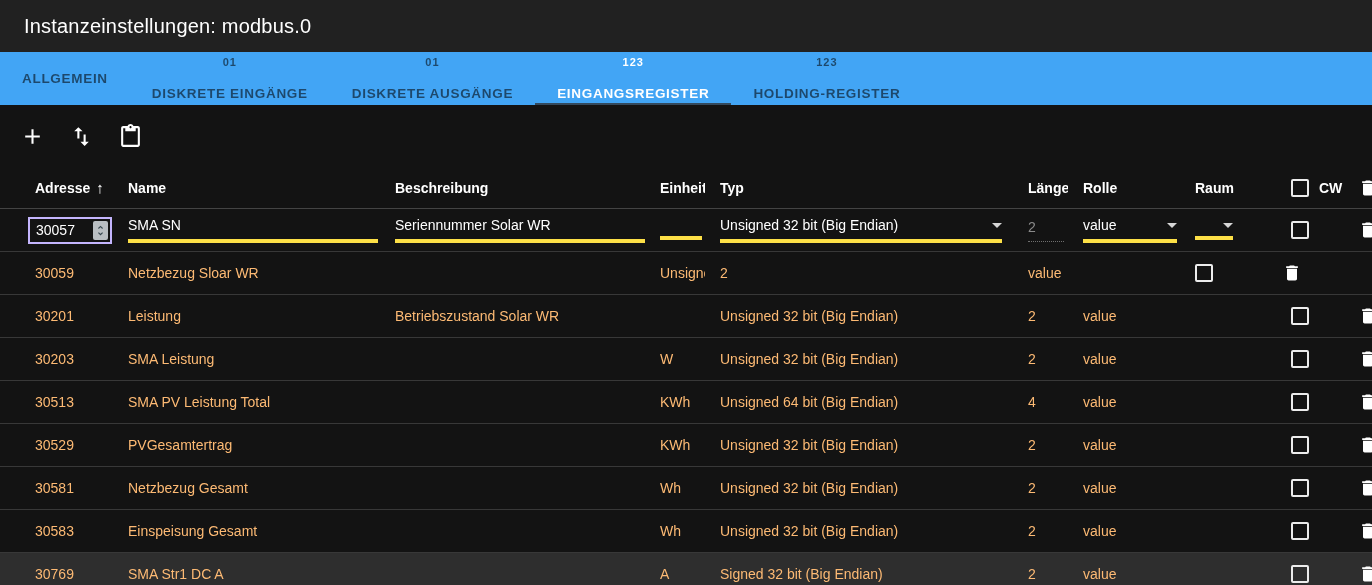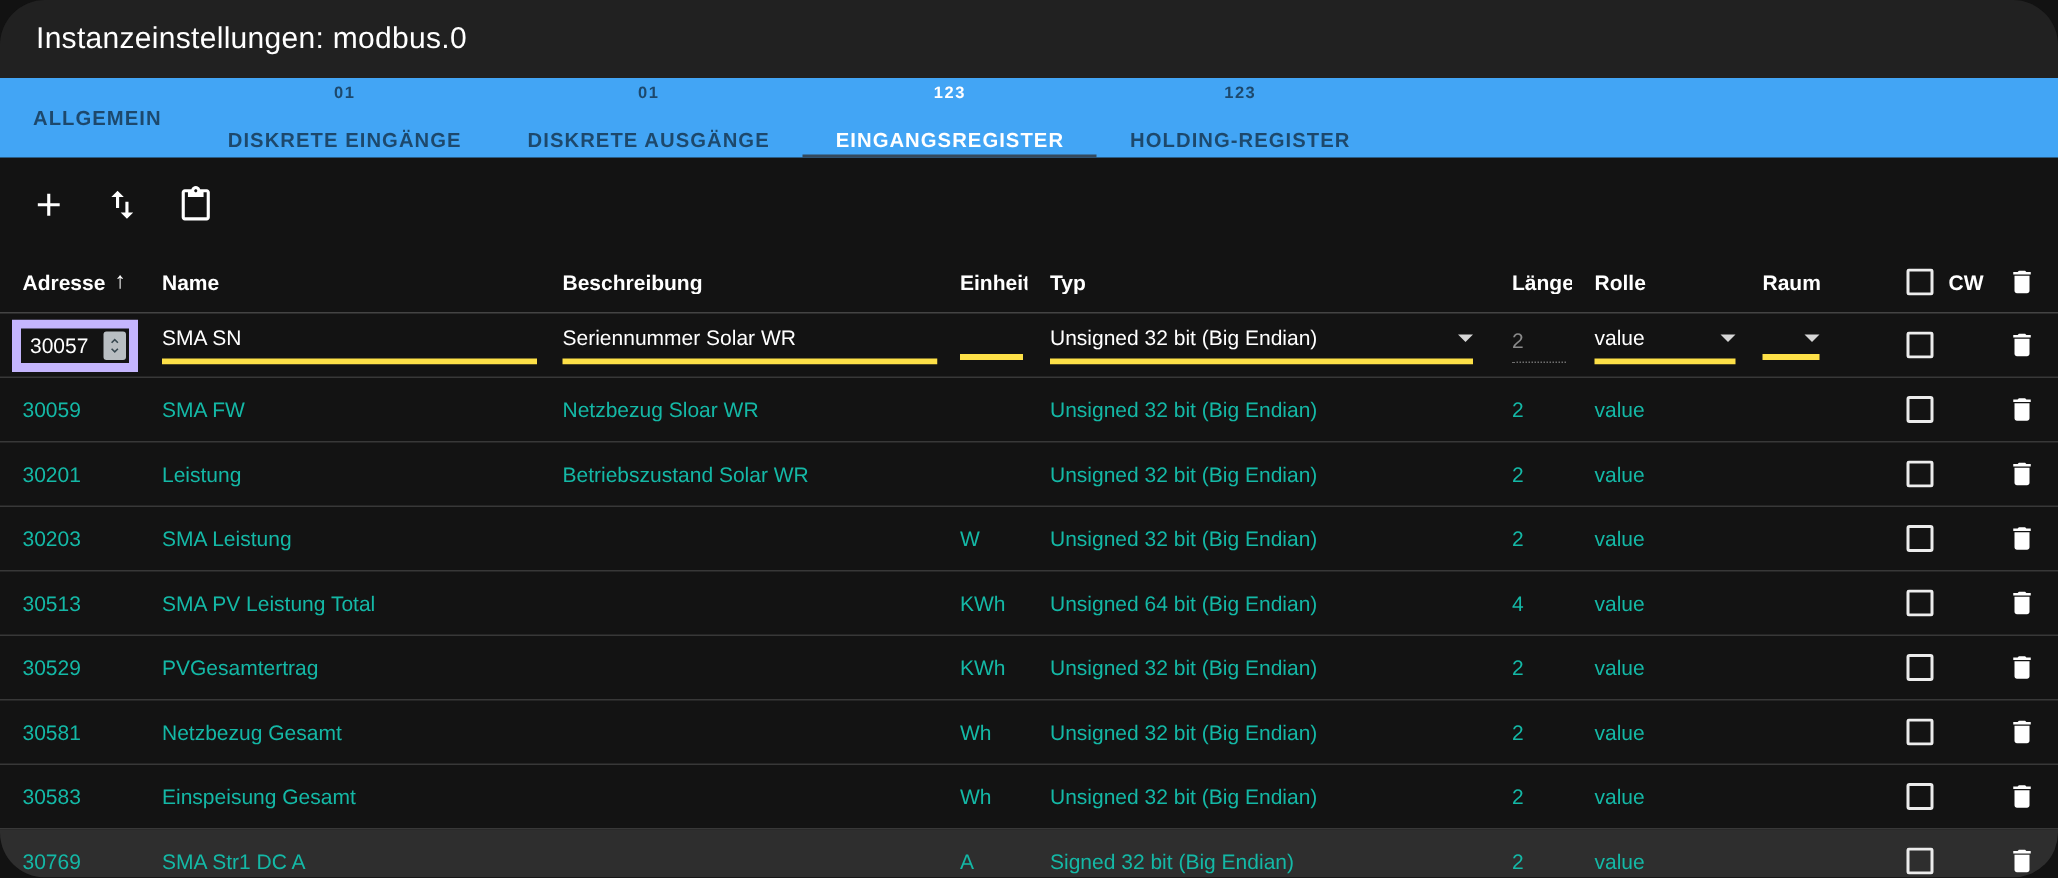--- a/index.html
+++ b/index.html
@@ -1,18 +1,18 @@
 <!DOCTYPE html>
 <html><head>
 <meta charset="utf-8">
 <style>
   * { margin:0; padding:0; box-sizing:border-box; }
   html,body { background:#121212; }
   body { width:1372px; height:585px; overflow:hidden; font-family:"Liberation Sans", sans-serif; }
-  .app { width:1372px; height:585px; overflow:hidden; background:#131313;border-radius:30px; }
+  .app { width:1372px; height:585px; overflow:hidden; background:#131313; }
 
   
   .titlebar { height:52px; background:#212121; display:flex; align-items:center; padding:0 24px; }
   .titlebar .title { color:#ffffff; font-size:20px; font-weight:400; letter-spacing:0.2px; }
 
   
   .tabs { height:53px; background:#42a5f5; display:flex; align-items:stretch; }
   .tab { display:flex; flex-direction:column; justify-content:center; align-items:center;
          padding:0 22px; color:rgba(0,0,0,0.56); font-size:13.5px; font-weight:600;
          letter-spacing:0.7px; cursor:pointer; position:relative; text-transform:uppercase; }
@@ -21,23 +21,23 @@
   .tab.active { color:#ffffff; }
   .tab.active::after { content:""; position:absolute; left:0; right:0; bottom:0; height:2px; background:#34495c; }
 
   
   .toolbar { height:62px; display:flex; align-items:center; padding:0 20px; gap:24px; }
   .icon-btn { display:inline-flex; align-items:center; justify-content:center; cursor:pointer; }
   .icon-btn svg { fill:#ffffff; }
   .toolbar .icon-btn svg { width:25px; height:25px; }
 
   
-  .thead, .trow { display:grid; grid-template-columns:93px 267px 265px 60px 308px 55px 112px 96px 76px 40px; align-items:center; }
+  .thead, .trow { display:grid; grid-template-columns:93px 267px 265px 60px 308px 55px 112px 96px 76px 40px; align-items:center;padding-left:20px; }
   .thead { height:42px; color:#ffffff; font-size:14px; font-weight:700; border-bottom:1px solid #444444; }
-  .trow  { height:43px; color:#14b8a6; font-size:14px; border-bottom:1px solid #383838; }
+  .trow  { height:43px; color:#fdba74; font-size:14px; border-bottom:1px solid #383838; }
   .trow.highlighted { background:#2e2e2e; }
   .cell { padding-left:15px; overflow:hidden; white-space:nowrap; display:flex; align-items:center; }
   .cell-trash { padding-left:6px; }
   .sort-arrow { font-size:15px; font-weight:700; margin-left:6px; }
   .cw-label { margin-left:10px; }
 
   
   .checkbox { width:18px; height:18px; border:2px solid #ececec; border-radius:2px; background:transparent; cursor:pointer; flex:0 0 auto; }
 
   
@@ -53,21 +53,21 @@
   .trow.editing .caret { display:block; }
   .trow.editing .control-name,
   .trow.editing .control-beschreibung { width:250px; }
   .trow.editing .control-einheit { width:42px; }
   .trow.editing .control-typ { width:282px; }
   .trow.editing .control-laenge { width:36px; border-bottom:1px dotted #6f6f6f; }
   .trow.editing .control-laenge .value { color:#8a8a8a; }
   .trow.editing .control-rolle { width:94px; }
   .trow.editing .control-raum { width:38px; min-height:20px; }
 
-  .trow.editing .control-adresse { width:84px; border:6px solid #c4b5fd; padding:2px 2px 2px 6px; margin-left:-7px; justify-content:space-between; }
+  .trow.editing .control-adresse { width:84px; border:2px solid #c4b5fd; padding:2px 2px 2px 6px; margin-left:-7px; justify-content:space-between; }
   .trow.editing .stepper { display:flex; align-items:center; justify-content:center; width:15px; height:19px; background:#b9bec2; border-radius:2px; cursor:pointer; }
   .stepper svg { width:13px; height:13px; fill:#37474f; }
 </style>
 </head>
 <body>
 
 <div class="app">
 
   <div class="titlebar">
     <span class="title">Instanzeinstellungen: modbus.0</span>
@@ -201,25 +201,20 @@
     </div>
   </div>
       <div class="trow">
     <div class="cell">
       <span class="control control-adresse">
         <span class="value">30059</span>
 
       </span>
     </div>
     <div class="cell">
-      <span class="control control-name">
-        <span class="value">SMA FW</span>
-      </span>
-    </div>
-    <div class="cell">
       <span class="control control-beschreibung">
         <span class="value">Netzbezug Sloar WR</span>
       </span>
     </div>
     <div class="cell">
       <span class="control control-einheit">
         <span class="value"></span>
       </span>
     </div>
     <div class="cell">

